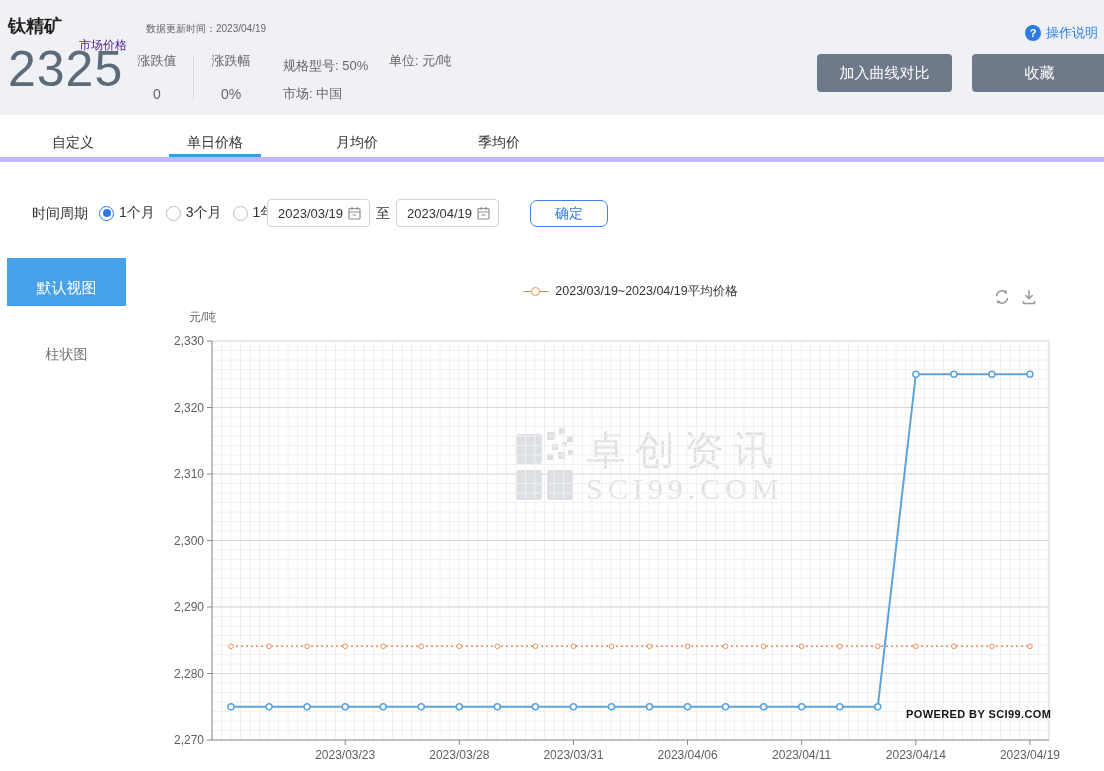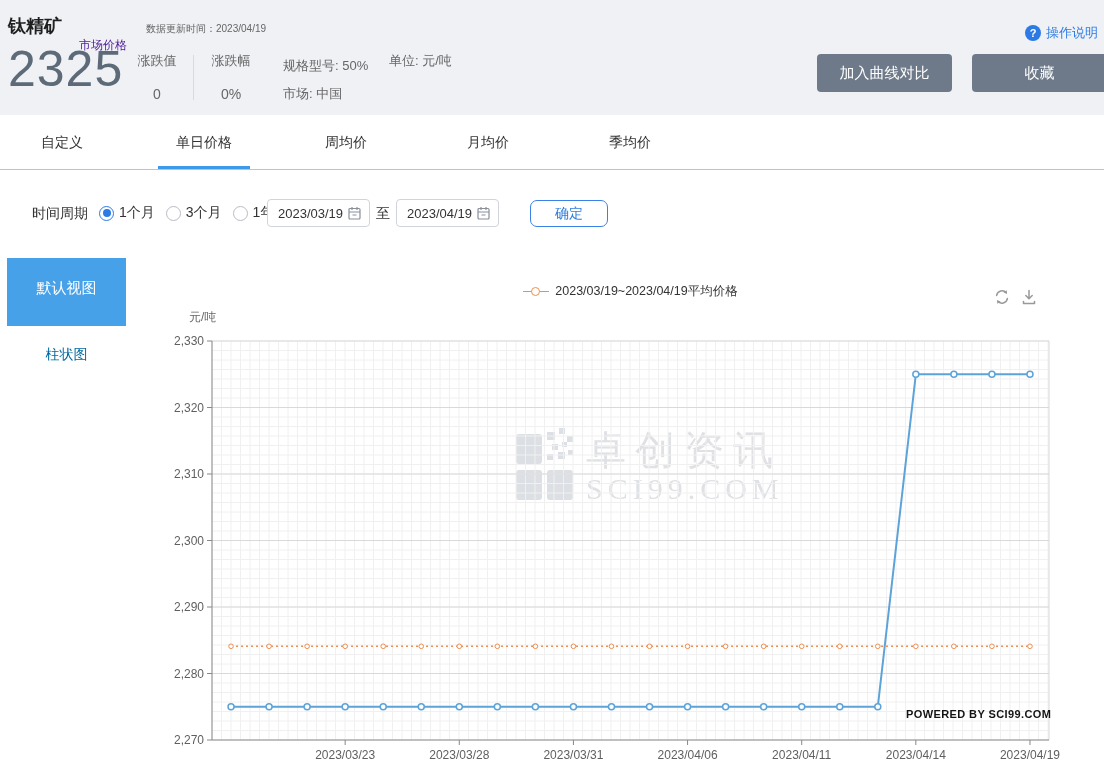--- a/index.html
+++ b/index.html
@@ -21,22 +21,22 @@
   .help { position:absolute; right:6px; top:24px; display:flex; align-items:center; gap:5px; cursor:pointer; }
   .help-q { width:16px; height:16px; border-radius:50%; background:#2c7be5; color:#fff; font-size:11px; font-weight:bold;
             display:flex; align-items:center; justify-content:center; }
   .help-t { font-size:13px; color:#2c7be5; }
   .gbtn { position:absolute; top:54px; height:38px; background:#6e7a89; color:#fff; border:none; border-radius:4px;
           font-size:15px; font-family:inherit; cursor:pointer; }
   .btn-compare { left:817px; width:135px; }
   .btn-fav { left:972px; width:135px; }
 
   
-  .tabbar { position:absolute; left:0; top:115px; width:1104px; height:55px; background:#fff;
-            border-bottom:1px solid #c4b5fd; display:flex; padding-left:16px; }
+  .tabbar { position:absolute; left:0; top:115px; width:1104px; height:47px; background:#fff;
+            border-bottom:5px solid #c4b5fd; display:flex; padding-left:27px; }
   .tab { position:relative; width:92px; margin-right:50px; text-align:center; line-height:54px;
          font-size:14px; color:#333; cursor:pointer; }
   .tab.active::after { content:""; position:absolute; left:0; right:0; bottom:0; height:3px; background:#3e9ae8; }
 
   
   .f-label { position:absolute; left:32px; top:205px; font-size:14px; color:#333; }
   .radios { position:absolute; left:99px; top:199px; height:28px; display:flex; align-items:center; }
   .radio-opt { display:flex; align-items:center; margin-right:11px; cursor:pointer; }
   .rcircle { width:15px; height:15px; border-radius:50%; border:1px solid #b8bcc4; background:#fff; margin-right:5px;
              display:flex; align-items:center; justify-content:center; }
@@ -46,22 +46,22 @@
   .date-box { position:absolute; top:199px; width:103px; height:28px; border:1px solid #d0d5dc; border-radius:4px;
               background:#fff; display:flex; align-items:center; justify-content:space-between;
               padding:0 8px 0 10px; font-size:13px; color:#333; cursor:pointer; }
   .date-start { left:267px; } .date-end { left:396px; }
   .to-lab { position:absolute; left:376px; top:205px; font-size:14px; color:#333; }
   .btn-confirm { position:absolute; left:530px; top:200px; width:78px; height:27px; background:#fff;
                  border:1px solid #3b82e6; color:#2f7dde; border-radius:7px; font-size:14px; font-family:inherit; cursor:pointer; }
 
   
   .side-item { position:absolute; left:7px; width:119px; text-align:center; cursor:pointer; }
-  .side-item.active { top:258px; height:68px; background:#47a1e9; color:#fff; font-size:15px; line-height:60px; }
-  .side-item.plain { top:344px; height:20px; color:#0369a1; font-size:14px; line-height:20px; }
+  .side-item.active { top:258px; height:48px; background:#47a1e9; color:#fff; font-size:15px; line-height:60px; }
+  .side-item.plain { top:344px; height:20px; color:#737373; font-size:14px; line-height:20px; }
 
   
   .legend { position:absolute; left:212px; top:283px; width:837px; display:flex; justify-content:center;
             align-items:center; gap:26px; }
   .litem { display:flex; align-items:center; gap:6px; cursor:pointer; }
   .lmark { position:relative; width:26px; height:10px; }
   .lmark .lline { position:absolute; left:0; right:0; top:4px; height:0; border-top:1.6px solid; }
   .lmark .lcirc { position:absolute; left:8px; top:0; width:9px; height:9px; border-radius:50%; background:#fff; border:1.6px solid; }
   .ltext { font-size:12.5px; color:#333; }
   .cicon { position:absolute; top:288px; width:18px; height:18px; cursor:pointer; }
@@ -103,21 +103,20 @@
       <span class="help-q">?</span>
       <span class="help-t">操作说明</span>
     </div>
     <button class="gbtn btn-compare">加入曲线对比</button>
     <button class="gbtn btn-fav">收藏</button>
   </header>
 
   <nav class="tabbar" id="tabbar">
       <div class="tab">自定义</div>
       <div class="tab active">单日价格</div>
-      <div class="tab">周均价</div>
       <div class="tab">月均价</div>
       <div class="tab">季均价</div>
     </nav>
 
   <div>
     <span class="f-label">时间周期</span>
     <span class="radios" id="radios">
         <span class="radio-opt">
           <span class="rcircle sel">
             <span class="rdot"></span>

